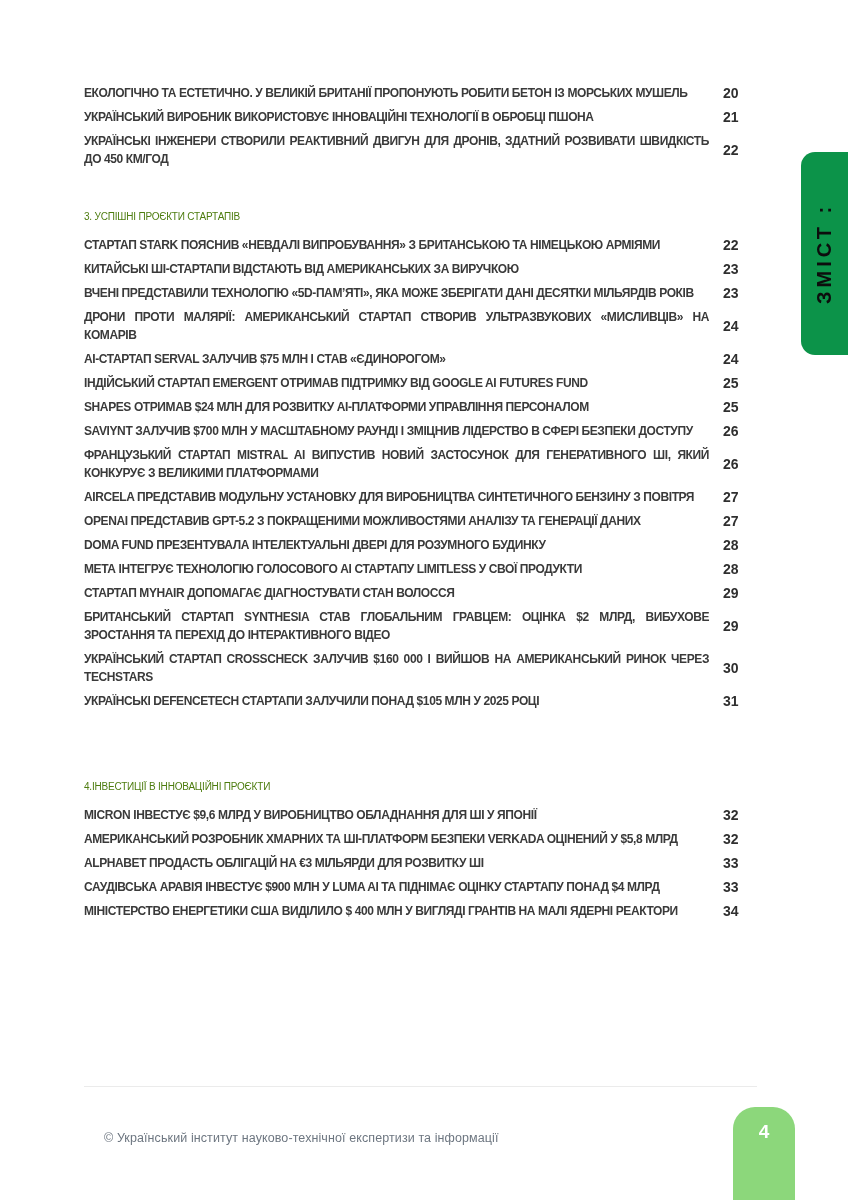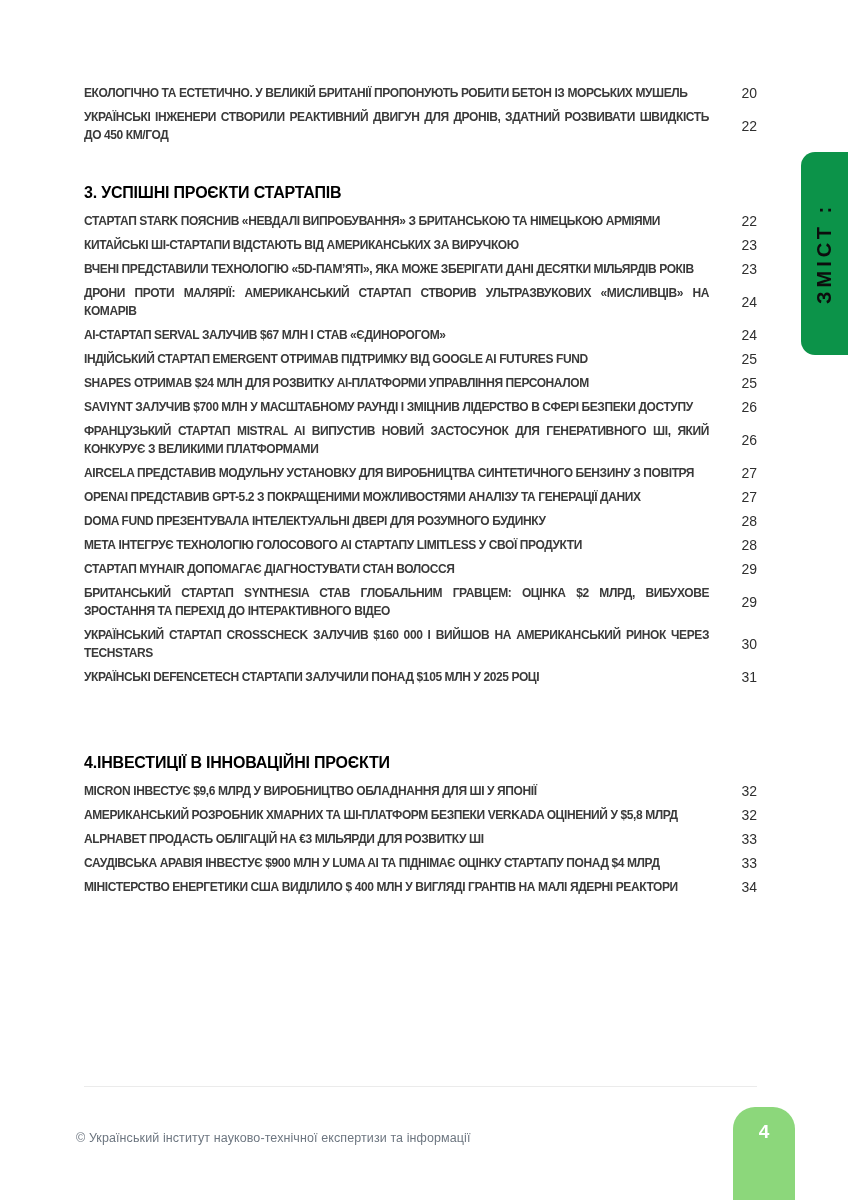--- a/index.html
+++ b/index.html
@@ -28,50 +28,50 @@
     letter-spacing:4px;
     color:#0d0d0d;
   }
 
   
   .content {
     position:absolute; left:84px; top:84px; width:673px;
   }
   .toc-section { display:block; }
   .section-heading {
-    font-size:16px; font-weight:bold; color:#000000;
+    font-size:10px; font-weight:normal; color:#4d7c0f;
     letter-spacing:-0.2px; line-height:18px;
     margin:40px 0 10px 0;
   }
   .toc-section:nth-child(3) .section-heading { margin-top:68px; }
 
   .row { display:flex; align-items:center; margin-bottom:6px; }
   .title {
     flex:1;
     font-size:12px; font-weight:bold;
     line-height:18px;
     letter-spacing:-0.4px;
     color:#3a3a3a;
     text-align:justify;
     padding-right:14px;
   }
   .pageno {
     width:34px; flex:0 0 34px;
-    text-align:right;
-    font-size:14px; font-weight:normal;
+    text-align:left;
+    font-size:14px; font-weight:bold;
     color:#2f2f2f;
   }
 
   
   .footer-rule {
     position:absolute; left:84px; top:1086px; width:673px; height:1px;
     background:#ebebeb;
   }
   .footer {
-    position:absolute; left:76px; top:1131px;
+    position:absolute; left:104px; top:1131px;
     font-size:12.5px; color:#6d7680; letter-spacing:0.1px;
   }
 
   
   .page-badge {
     position:absolute; left:733px; top:1107px;
     width:62px; height:93px;
     background:#8CD77B;
     border-radius:22px 22px 0 0;
     display:flex; justify-content:center;
@@ -90,20 +90,24 @@
     <span class="toc-tab-label">ЗМІСТ :</span>
   </div>
 
   <main class="content" id="toc-root">
       <section class="toc-section">
         <div class="row">
           <span class="title">ЕКОЛОГІЧНО ТА ЕСТЕТИЧНО. У ВЕЛИКІЙ БРИТАНІЇ ПРОПОНУЮТЬ РОБИТИ БЕТОН ІЗ МОРСЬКИХ МУШЕЛЬ</span>
           <span class="pageno">20</span>
         </div>
         <div class="row">
+          <span class="title">УКРАЇНСЬКИЙ ВИРОБНИК ВИКОРИСТОВУЄ ІННОВАЦІЙНІ ТЕХНОЛОГІЇ В ОБРОБЦІ ПШОНА</span>
+          <span class="pageno">21</span>
+        </div>
+        <div class="row">
           <span class="title">УКРАЇНСЬКІ ІНЖЕНЕРИ СТВОРИЛИ РЕАКТИВНИЙ ДВИГУН ДЛЯ ДРОНІВ, ЗДАТНИЙ РОЗВИВАТИ ШВИДКІСТЬ ДО 450 КМ/ГОД</span>
           <span class="pageno">22</span>
         </div>
       </section>
       <section class="toc-section">
         <h2 class="section-heading">3. УСПІШНІ ПРОЄКТИ СТАРТАПІВ</h2>
         <div class="row">
           <span class="title">СТАРТАП STARK ПОЯСНИВ «НЕВДАЛІ ВИПРОБУВАННЯ» З БРИТАНСЬКОЮ ТА НІМЕЦЬКОЮ АРМІЯМИ</span>
           <span class="pageno">22</span>
         </div>
@@ -113,21 +117,21 @@
         </div>
         <div class="row">
           <span class="title">ВЧЕНІ ПРЕДСТАВИЛИ ТЕХНОЛОГІЮ «5D-ПАМ’ЯТІ», ЯКА МОЖЕ ЗБЕРІГАТИ ДАНІ ДЕСЯТКИ МІЛЬЯРДІВ РОКІВ</span>
           <span class="pageno">23</span>
         </div>
         <div class="row">
           <span class="title">ДРОНИ ПРОТИ МАЛЯРІЇ: АМЕРИКАНСЬКИЙ СТАРТАП СТВОРИВ УЛЬТРАЗВУКОВИХ «МИСЛИВЦІВ» НА КОМАРІВ</span>
           <span class="pageno">24</span>
         </div>
         <div class="row">
-          <span class="title">АІ-СТАРТАП SERVAL ЗАЛУЧИВ $67 МЛН І СТАВ «ЄДИНОРОГОМ»</span>
+          <span class="title">АІ-СТАРТАП SERVAL ЗАЛУЧИВ $75 МЛН І СТАВ «ЄДИНОРОГОМ»</span>
           <span class="pageno">24</span>
         </div>
         <div class="row">
           <span class="title">ІНДІЙСЬКИЙ СТАРТАП EMERGENT ОТРИМАВ ПІДТРИМКУ ВІД GOOGLE AI FUTURES FUND</span>
           <span class="pageno">25</span>
         </div>
         <div class="row">
           <span class="title">SHAPES ОТРИМАВ $24 МЛН ДЛЯ РОЗВИТКУ АІ-ПЛАТФОРМИ УПРАВЛІННЯ ПЕРСОНАЛОМ</span>
           <span class="pageno">25</span>
         </div>

